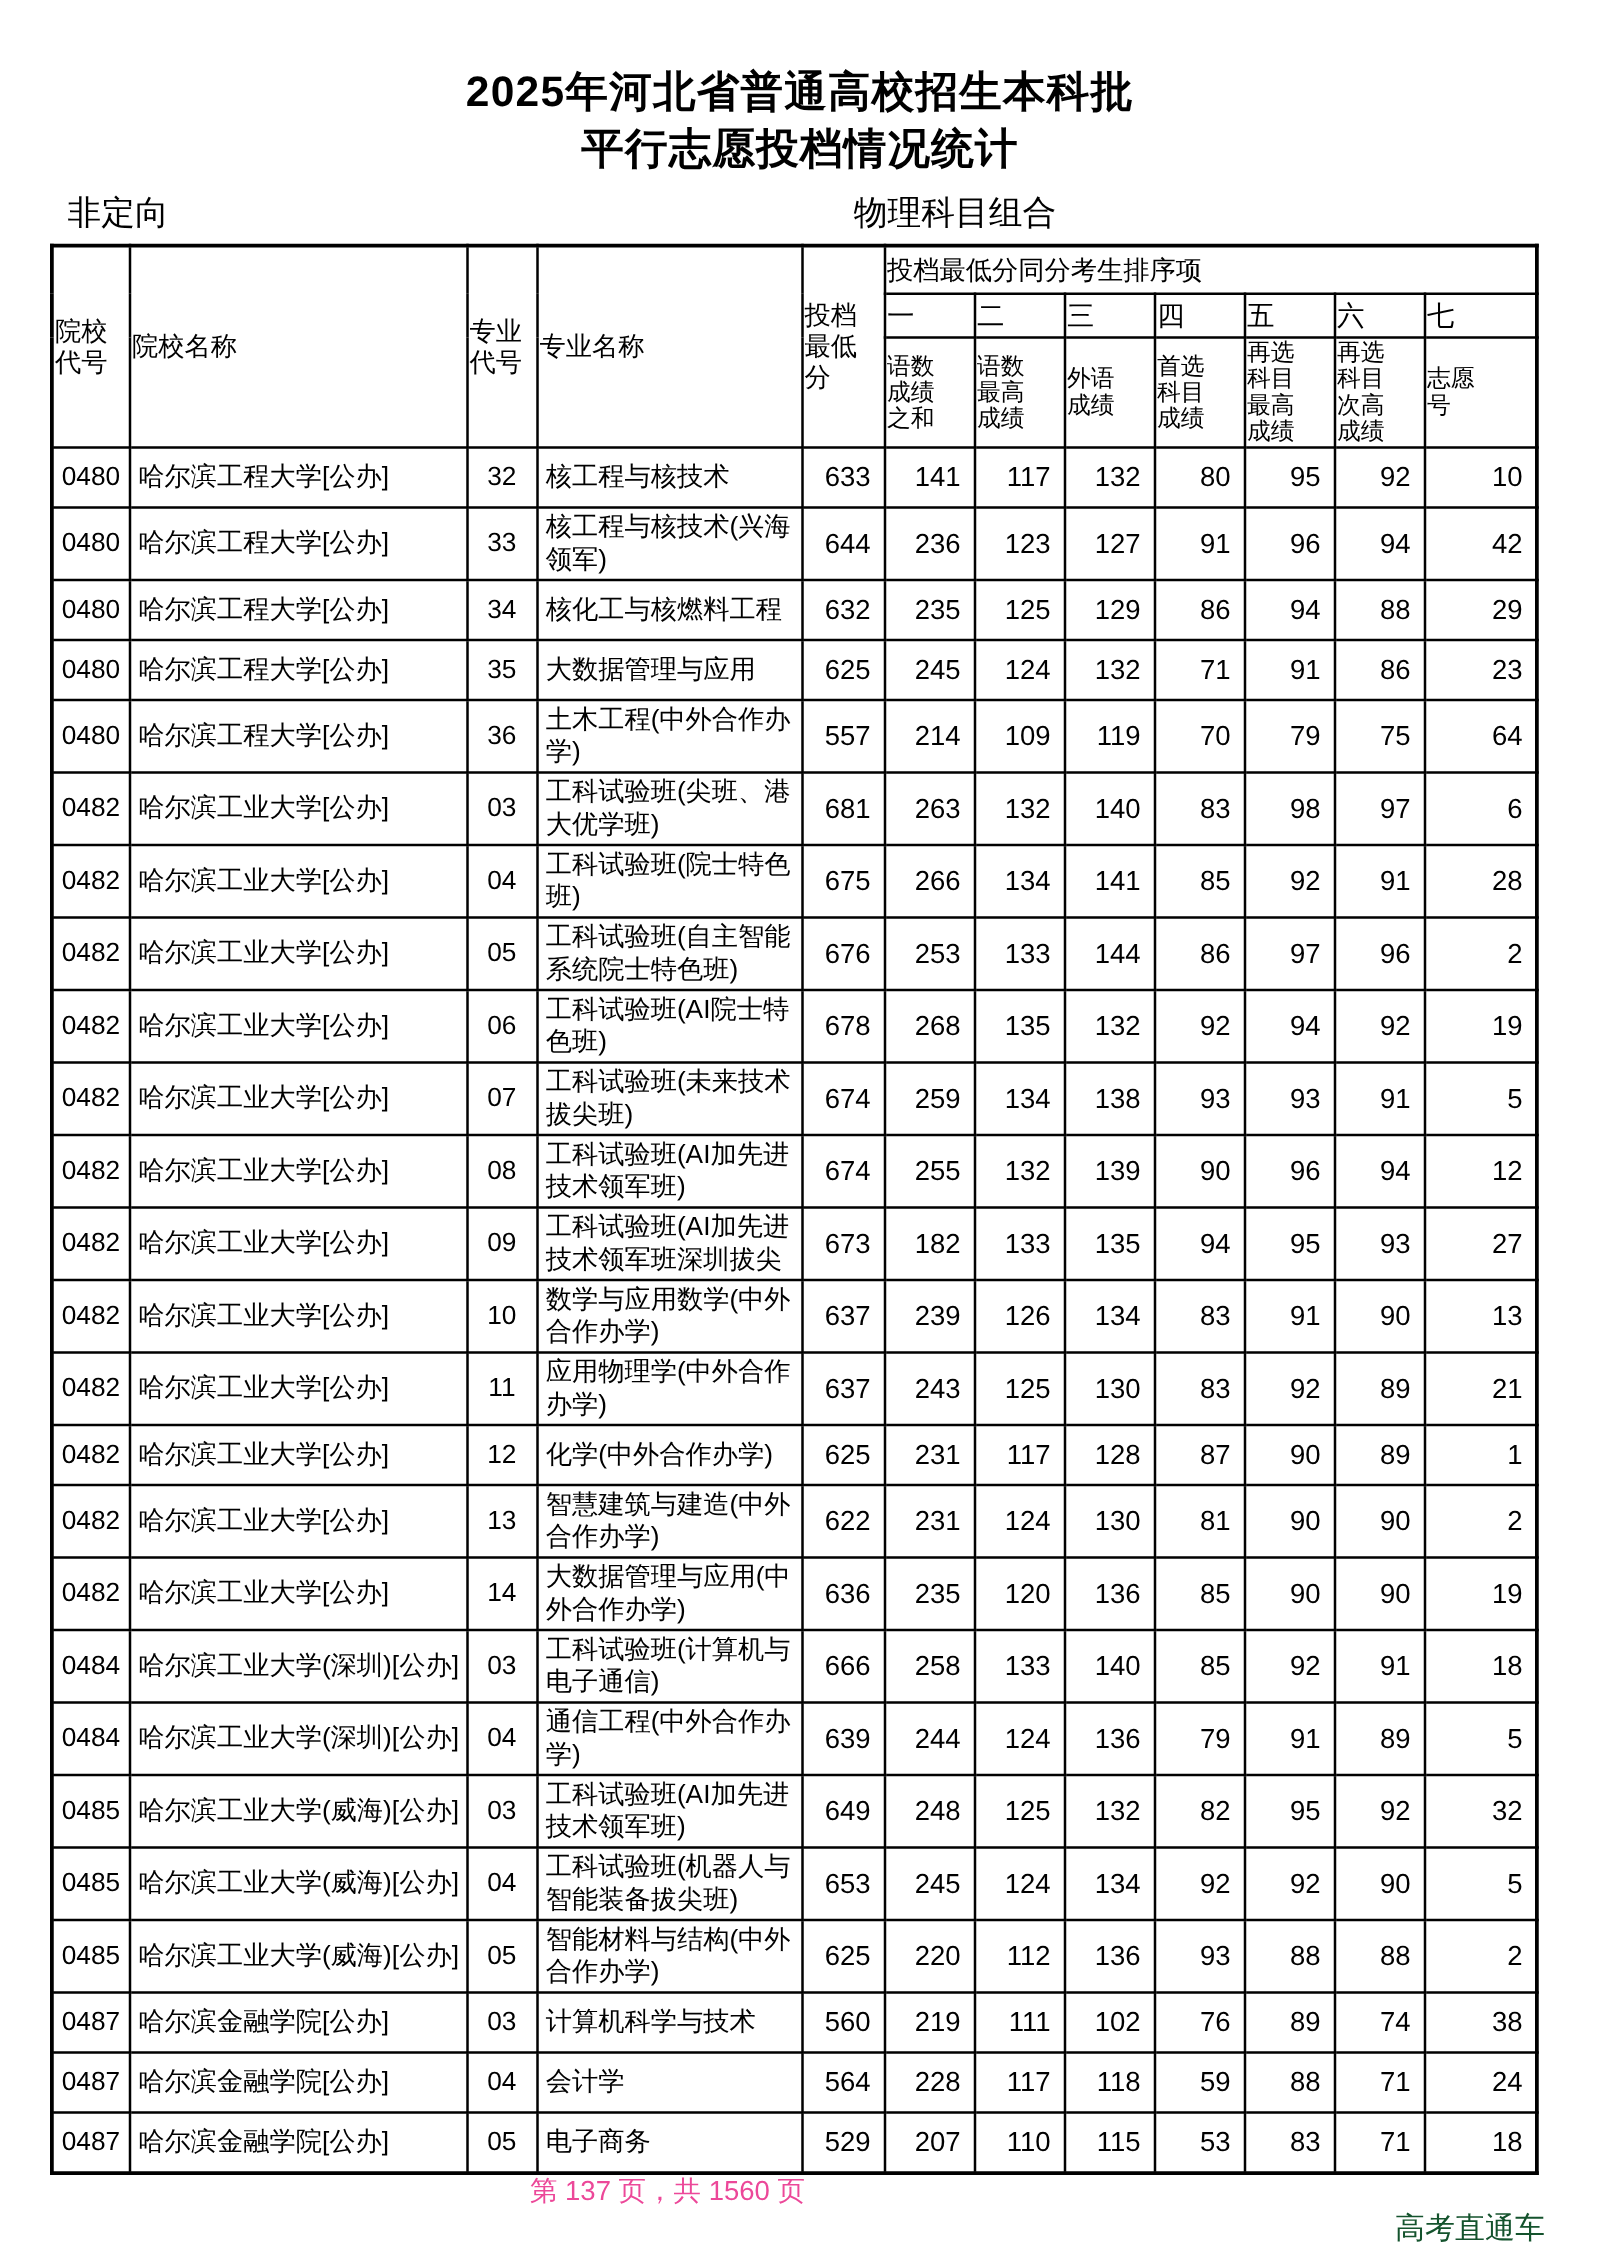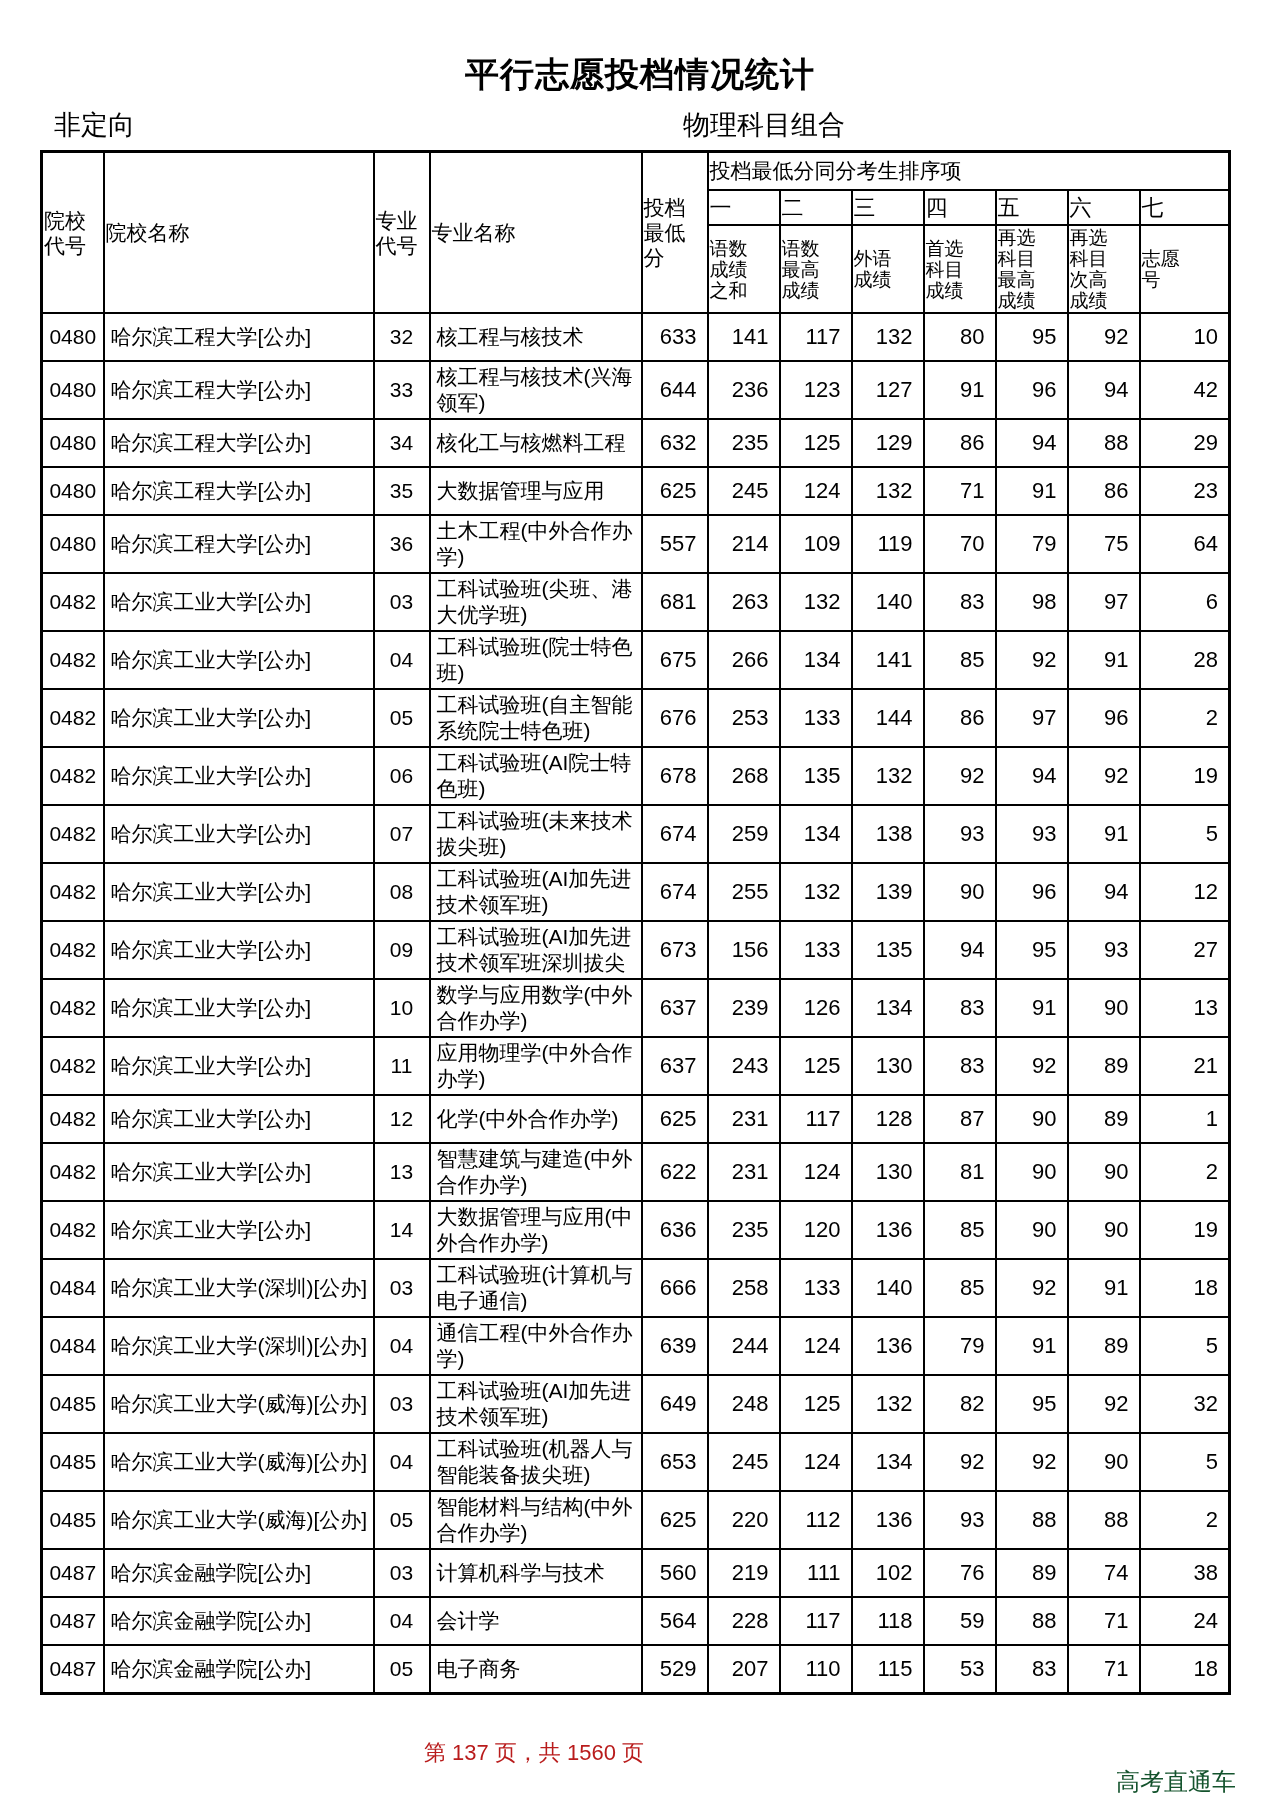--- a/index.html
+++ b/index.html
@@ -28,31 +28,32 @@
   .tb-num { font-size:22px; height:31px; }
   .tb-label { font-size:19px; line-height:21px; height:82px; }
   tbody tr { height:48px; }
   tbody td { font-size:21px; line-height:26px; vertical-align:middle; padding:2px 4px; }
   td.c { text-align:center; }
   td.l { text-align:left; padding-left:6px; }
   td.r { text-align:right; font-size:22px; padding-right:10px; }
 
   .footer {
     position:absolute; top:1738px; left:0; width:1068px;
-    text-align:center; font-size:22px; color:#b91c1c;
+    text-align:center; font-size:22px; color:#ec4899;
   }
   .watermark {
     position:absolute; top:1766px; right:44px;
     font-size:24px; color:#14532d;
   }
 </style>
 </head>
 <body>
 
 <div class="title-block">
+  <div class="title-line">2025年河北省普通高校招生本科批</div>
   <div class="title-line">平行志愿投档情况统计</div>
 </div>
 
 <div class="subhead">
   <span class="left-label">非定向</span>
   <span class="right-label">物理科目组合</span>
 </div>
 
 <table class="main">
   <colgroup>
@@ -269,21 +270,21 @@
         <td class="r">96</td>
         <td class="r">94</td>
         <td class="r">12</td>
       </tr>
       <tr>
         <td class="c">0482</td>
         <td class="l">哈尔滨工业大学[公办]</td>
         <td class="c">09</td>
         <td class="l">工科试验班(AI加先进技术领军班深圳拔尖</td>
         <td class="r">673</td>
-        <td class="r">156</td>
+        <td class="r">182</td>
         <td class="r">133</td>
         <td class="r">135</td>
         <td class="r">94</td>
         <td class="r">95</td>
         <td class="r">93</td>
         <td class="r">27</td>
       </tr>
       <tr>
         <td class="c">0482</td>
         <td class="l">哈尔滨工业大学[公办]</td>

